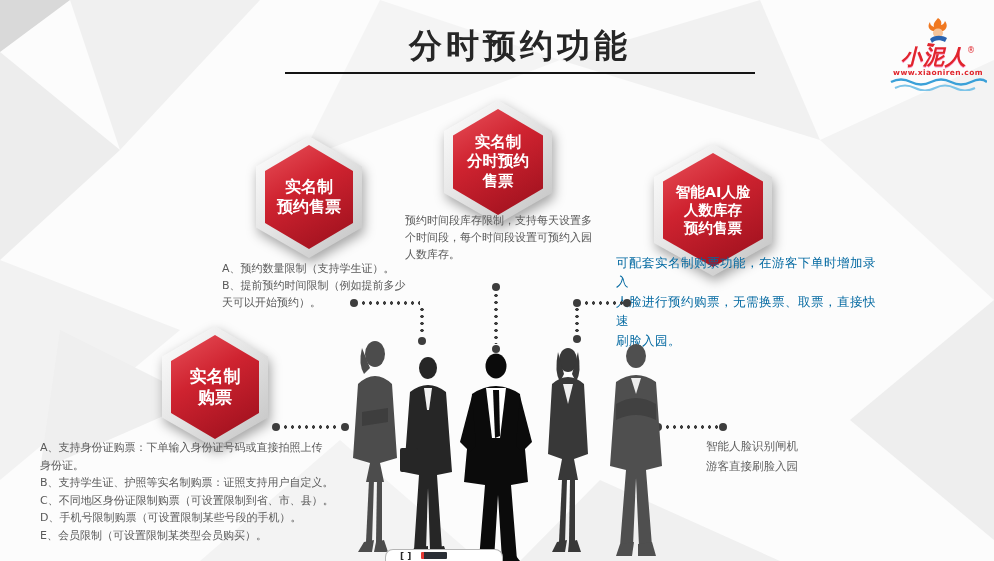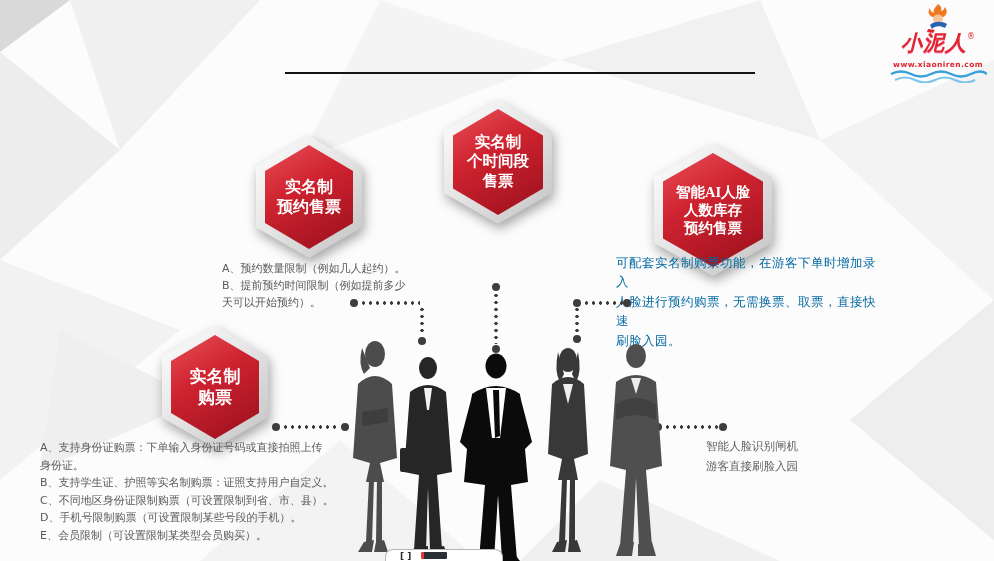--- a/index.html
+++ b/index.html
@@ -10,25 +10,25 @@
   }
   .slide{position:absolute;inset:0;background:#fcfcfc;outline:1px solid #d8d8d8;}
   svg.bgfacets{position:absolute;inset:0;}
 
   
   .title-wrap{position:absolute;left:520px;top:24px;transform:translateX(-50%);text-align:center;width:600px;}
   .page-title{font-size:33px;font-weight:bold;color:#262626;letter-spacing:4px;}
   .title-rule{position:absolute;left:285px;top:72px;width:470px;height:2px;background:#141414;}
 
   
-  .logo{position:absolute;top:3px;right:2px;width:108px;text-align:center;line-height:1;}
+  .logo{position:absolute;top:17px;right:2px;width:108px;text-align:center;line-height:1;}
   .logo .mascot{display:block;margin:0 auto;}
   .logo .brand{font-size:21px;font-weight:900;color:#e0252c;letter-spacing:1px;font-style:italic;text-shadow:0 1px 0 #f9c;}
   .logo .reg{font-size:8px;color:#e0252c;vertical-align:top;}
-  .logo .url{font-size:7.5px;font-weight:bold;color:#e0252c;letter-spacing:.4px;margin-top:7px;}
+  .logo .url{font-size:7.5px;font-weight:bold;color:#e0252c;letter-spacing:.4px;margin-top:1px;}
   .logo .waves{display:block;margin:0 auto;}
 
   
   .hex-wrap{position:absolute;filter:drop-shadow(2px 5px 6px rgba(0,0,0,.35));}
   .hex{position:absolute;inset:0;
     clip-path:polygon(50% 0,100% 25%,100% 75%,50% 100%,0 75%,0 25%);
     background:linear-gradient(135deg,#ffffff 0%,#e6e6e6 45%,#c2c2c2 100%);}
   .hex-red{position:absolute;inset:9px;
     clip-path:polygon(50% 0,100% 25%,100% 75%,50% 100%,0 75%,0 25%);
     background:linear-gradient(150deg,#e85059 0%,#cf2330 40%,#9a0f1c 100%);
@@ -76,20 +76,23 @@
     <polygon points="380,0 560,60 300,160" fill="#f4f4f4"></polygon>
     <polygon points="560,60 760,0 820,140" fill="#f1f1f1"></polygon>
     <polygon points="820,140 994,60 994,300" fill="#f3f3f3"></polygon>
     <polygon points="0,260 180,330 0,480" fill="#f2f2f2"></polygon>
     <polygon points="994,300 850,420 994,540" fill="#eeeeee"></polygon>
     <polygon points="200,561 340,440 480,561" fill="#f3f3f3"></polygon>
     <polygon points="600,480 780,561 520,561" fill="#f0f0f0"></polygon>
     <polygon points="60,330 200,400 40,470" fill="#efefef"></polygon>
   </svg>
 
+  <div class="title-wrap">
+    <div class="page-title">分时预约功能</div>
+  </div>
   <div class="title-rule"></div>
 
   <div class="logo">
     <svg class="mascot" width="36" height="30" viewBox="0 0 36 30">
       <path d="M18 1 C15 5 13 6 14 10 C11 9 10 7 10 5 C7 9 9 13 13 14 L23 14 C27 12 28 8 25 4 C24 7 22 8 21 8 C22 5 21 3 18 1 Z" fill="#f07820"></path>
       <ellipse cx="18" cy="16" rx="5" ry="4.5" fill="#f6c49a"></ellipse>
       <path d="M10 22 C14 18 22 18 27 21 L25 25 C20 22 14 23 12 26 Z" fill="#2a63b0"></path>
       <path d="M8 26 L15 27 L13 30 L7 29 Z" fill="#e0252c"></path>
     </svg>
     <div>
@@ -107,46 +110,49 @@
     <div class="hex-red" style="font-size:16px;">
       <span>实名制</span>
       <span>预约售票</span>
     </div>
   </div>
 
   <div class="hex-wrap" style="left:444px;top:100px;width:108px;height:124px;">
     <div class="hex"></div>
     <div class="hex-red" style="font-size:15.5px;">
       <span>实名制</span>
-      <span>个时间段</span>
+      <span>分时预约</span>
       <span>售票</span>
     </div>
   </div>
 
   <div class="hex-wrap" style="left:654px;top:144px;width:118px;height:132px;">
     <div class="hex"></div>
-    <div class="hex-red" style="font-size:14.5px;font-family:Liberation Serif, serif;">
+    <div class="hex-red" style="font-size:14.5px;">
       <span>智能AI人脸</span>
       <span>人数库存</span>
       <span>预约售票</span>
     </div>
   </div>
 
   <div class="hex-wrap" style="left:162px;top:326px;width:106px;height:122px;">
     <div class="hex"></div>
     <div class="hex-red" style="font-size:17px;">
       <span>实名制</span>
       <span>购票</span>
     </div>
   </div>
 
 
-  <div class="note note-1">A、预约数量限制（例如几人起约）。
+  <div class="note note-1">A、预约数量限制（支持学生证）。
 B、提前预约时间限制（例如提前多少
 天可以开始预约）。</div>
+  <div class="note note-2">预约时间段库存限制，支持每天设置多
+个时间段，每个时间段设置可预约入园
+人数库存。</div>
   <div class="note note-3">可配套实名制购票功能，在游客下单时增加录入
 人脸进行预约购票，无需换票、取票，直接快速
 刷脸入园。</div>
   <div class="note note-4">A、支持身份证购票：下单输入身份证号码或直接拍照上传
 身份证。
 B、支持学生证、护照等实名制购票：证照支持用户自定义。
 C、不同地区身份证限制购票（可设置限制到省、市、县）。
 D、手机号限制购票（可设置限制某些号段的手机）。
 E、会员限制（可设置限制某类型会员购买）。</div>
   <div class="note note-5">智能人脸识别闸机

